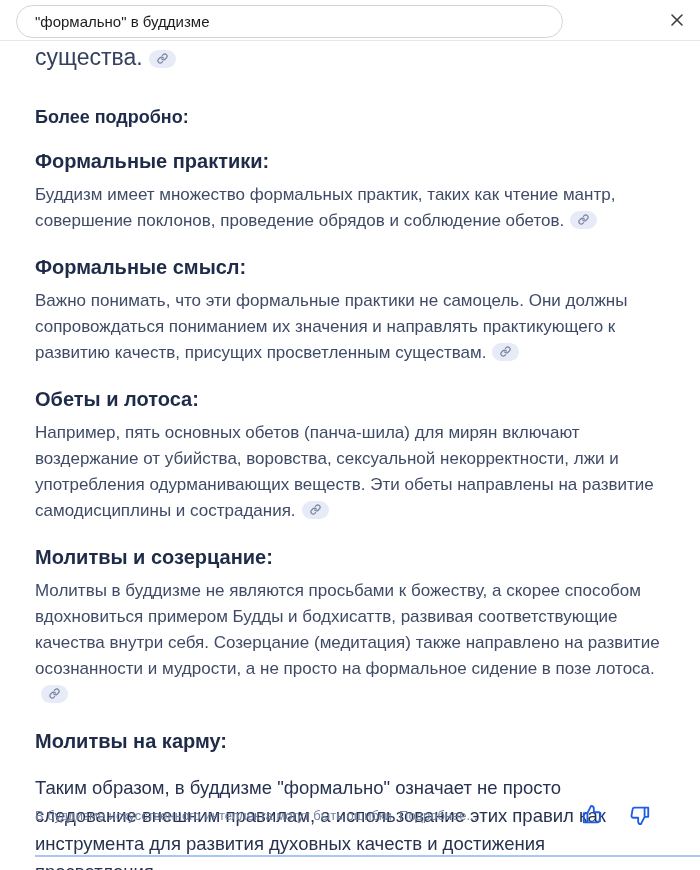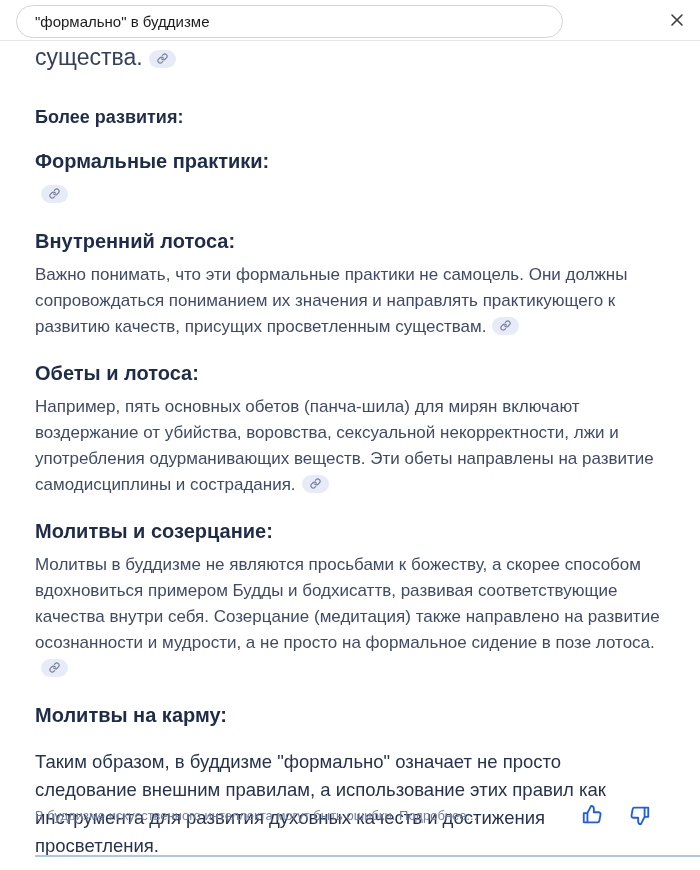--- a/index.html
+++ b/index.html
@@ -162,38 +162,38 @@
     <span>существа.</span><span class="link-chip">
         <span>
           <svg width="11" height="11" viewBox="0 0 24 24" fill="none" stroke="currentColor" stroke-width="2.6" stroke-linecap="round" stroke-linejoin="round">
             <path d="M10 13a5 5 0 0 0 7.54.54l3-3a5 5 0 0 0-7.07-7.07l-1.72 1.71"></path>
             <path d="M14 11a5 5 0 0 0-7.54-.54l-3 3a5 5 0 0 0 7.07 7.07l1.71-1.71"></path>
           </svg>
         </span>
       </span>
   </div>
 
-  <h2 class="more-heading">Более развития:</h2>
+  <h2 class="more-heading">Более подробно:</h2>
 
   <div>
     <h3 class="section-title">Формальные практики:</h3>
     <p class="body-text section-text">
-      <span class="link-chip">
-          <span>
-            <svg width="11" height="11" viewBox="0 0 24 24" fill="none" stroke="currentColor" stroke-width="2.6" stroke-linecap="round" stroke-linejoin="round">
-              <path d="M10 13a5 5 0 0 0 7.54.54l3-3a5 5 0 0 0-7.07-7.07l-1.72 1.71"></path>
-              <path d="M14 11a5 5 0 0 0-7.54-.54l-3 3a5 5 0 0 0 7.07 7.07l1.71-1.71"></path>
-            </svg>
-          </span>
-        </span>
-    </p>
-  </div>
-
-  <div>
-    <h3 class="section-title">Внутренний лотоса:</h3>
+      <span>Буддизм имеет множество формальных практик, таких как чтение мантр, совершение поклонов, проведение обрядов и соблюдение обетов.</span><span class="link-chip">
+          <span>
+            <svg width="11" height="11" viewBox="0 0 24 24" fill="none" stroke="currentColor" stroke-width="2.6" stroke-linecap="round" stroke-linejoin="round">
+              <path d="M10 13a5 5 0 0 0 7.54.54l3-3a5 5 0 0 0-7.07-7.07l-1.72 1.71"></path>
+              <path d="M14 11a5 5 0 0 0-7.54-.54l-3 3a5 5 0 0 0 7.07 7.07l1.71-1.71"></path>
+            </svg>
+          </span>
+        </span>
+    </p>
+  </div>
+
+  <div>
+    <h3 class="section-title">Формальные смысл:</h3>
     <p class="body-text section-text">
       <span>Важно понимать, что эти формальные практики не самоцель. Они должны сопровождаться пониманием их значения и направлять практикующего к развитию качеств, присущих просветленным существам.</span><span class="link-chip">
           <span>
             <svg width="11" height="11" viewBox="0 0 24 24" fill="none" stroke="currentColor" stroke-width="2.6" stroke-linecap="round" stroke-linejoin="round">
               <path d="M10 13a5 5 0 0 0 7.54.54l3-3a5 5 0 0 0-7.07-7.07l-1.72 1.71"></path>
               <path d="M14 11a5 5 0 0 0-7.54-.54l-3 3a5 5 0 0 0 7.07 7.07l1.71-1.71"></path>
             </svg>
           </span>
         </span>
     </p>

